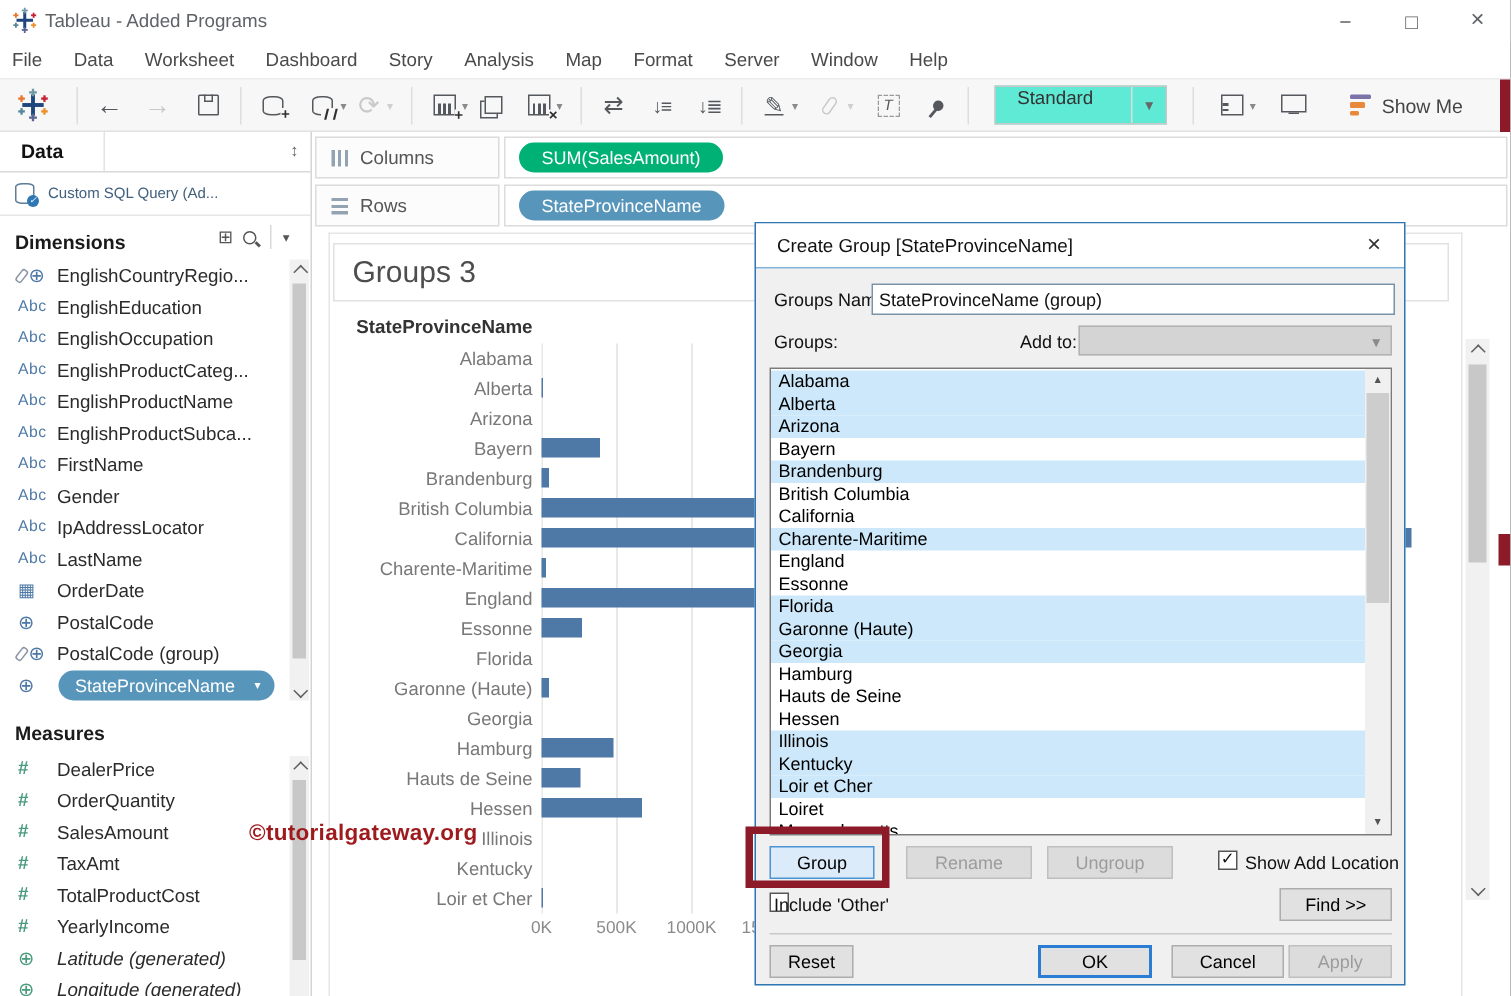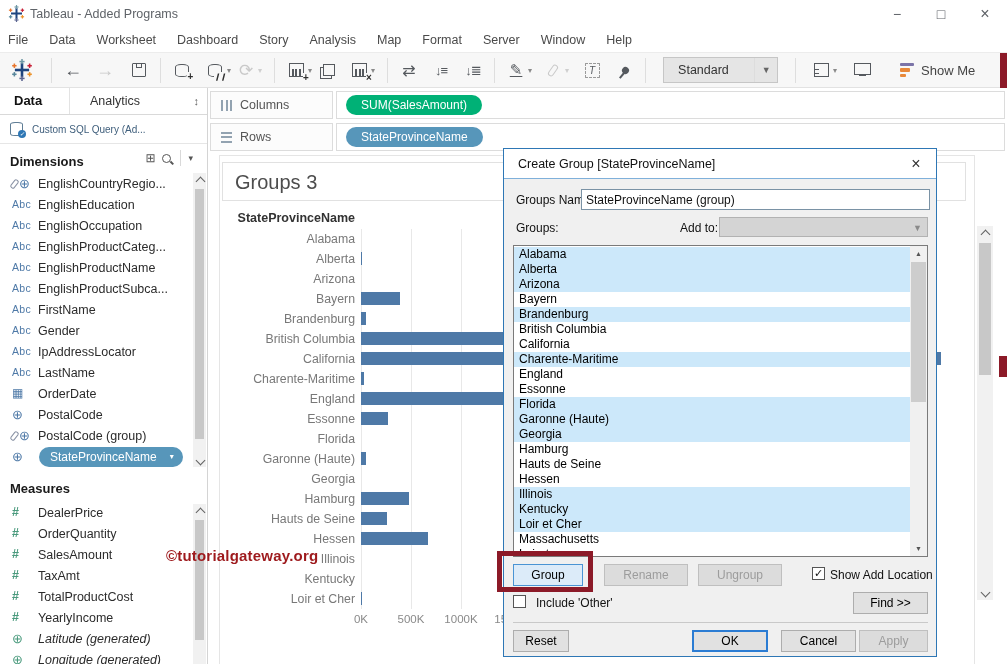--- a/index.html
+++ b/index.html
@@ -35,21 +35,21 @@
   .g-clip{width:4px;height:11px;border:1.4px solid #c9c9c9;border-radius:3px;transform:rotate(35deg)}
   .g-textbox{width:13px;height:13px;border:1px dashed #9a9a9a;display:flex;align-items:center;justify-content:center;
              font-size:10px;color:#55595e;border-radius:1px}
   .g-pin{width:7px;height:7px;background:#55595e;border-radius:50%;position:relative;transform:rotate(40deg);margin-left:3px}
   .g-pin::after{content:"";position:absolute;left:3px;top:6px;width:1.6px;height:7px;background:#55595e}
   .g-present{width:15px;height:10px;border:1.4px solid #55595e;position:relative;margin-top:-3px}
   .g-present::after{content:"";position:absolute;left:4px;right:4px;top:11px;height:1.6px;background:#55595e;box-shadow:3px 2px 0 -0.5px #55595e,-3px 2px 0 -0.5px #55595e}
   .g-cards{width:13px;height:12px;border:1.3px solid #55595e;
      background:linear-gradient(0deg,transparent 0 2px,#55595e 2px 3.5px,transparent 3.5px 5.5px,#55595e 5.5px 7px,transparent 7px);
      background-size:4px 100%;background-repeat:no-repeat}
-  .fit-combo{display:flex;align-items:center;height:24px;background:#e5e5e5;border:1px solid #c6c6c6;margin:0 8px;flex:none}
+  .fit-combo{display:flex;height:24px;background:#5eead4;border:1px solid #c6c6c6;margin:0 8px;flex:none}
   .fit-text{padding:0 14px;font-size:12.5px;color:#333;min-width:62px}
   .fit-caret{width:22px;height:100%;border-left:1px solid #ddd;display:flex;align-items:center;justify-content:center;font-size:9px;color:#666}
   .sm-icon{display:inline-flex;flex-direction:column;gap:2px;margin-right:7px}
   .sm-icon i{display:block;height:3.5px;border-radius:1px}
   .showme{display:flex;align-items:center;font-size:13px;color:#444;margin-left:26px}
   .sort-g{font-size:13px;letter-spacing:-1px}
   
   .red-frag-top{position:absolute;right:0;top:53px;width:7px;height:35px;background:#8c1a28;z-index:62}
   .red-frag-mid{position:absolute;left:999px;top:356px;width:8px;height:21px;background:#8c1a28;z-index:62}
   
@@ -282,21 +282,20 @@
       </span>
       <span>Show Me</span>
     </div>
   </div>
   <div class="red-frag-top"></div>
   <div class="red-frag-mid"></div>
 
   <div class="datapane">
     <div class="pane-tabs">
       <div class="tab-data">Data</div>
-      <div class="tab-analytics">Analytics</div>
       <div class="tab-expander">↕</div>
     </div>
     <div class="source-row">
       <i class="dbsrc"></i>
       <span class="source-label">Custom SQL Query (Ad...</span>
     </div>
     <div class="pane-header" style="top:66px">Dimensions</div>
     <div class="dims-tools">
       <span class="grid-glyph">⊞</span>
       <span class="mag"></span>
@@ -564,36 +563,36 @@
           <div class="dlg-item">Essonne</div>
           <div class="dlg-item sel">Florida</div>
           <div class="dlg-item sel">Garonne (Haute)</div>
           <div class="dlg-item sel">Georgia</div>
           <div class="dlg-item">Hamburg</div>
           <div class="dlg-item">Hauts de Seine</div>
           <div class="dlg-item">Hessen</div>
           <div class="dlg-item sel">Illinois</div>
           <div class="dlg-item sel">Kentucky</div>
           <div class="dlg-item sel">Loir et Cher</div>
+          <div class="dlg-item">Loiret</div>
           <div class="dlg-item">Massachusetts</div>
-          <div class="dlg-item">Loiret</div>
         </div>
       <div class="dlg-sb">
         <div class="sb-btn" style="top:0">▲</div>
         <div class="sb-thumb" style="top:16px;height:140px"></div>
         <div class="sb-btn" style="bottom:0">▼</div>
       </div>
     </div>
     <div class="btn" id="btn-group">Group</div>
     <div class="btn disabled" id="btn-rename">Rename</div>
     <div class="btn disabled" id="btn-ungroup">Ungroup</div>
     <div class="checkbox checked" style="left:308px;top:418px"></div>
     <div class="dlg-label" style="left:326px;top:419px">Show Add Location</div>
     <div class="checkbox" style="left:9px;top:446px"></div>
-    <div class="dlg-label" style="left:32px;top:447px">Include 'Other'</div>
+    <div class="dlg-label" style="left:12px;top:447px">Include 'Other'</div>
     <div class="btn" id="btn-find">Find &gt;&gt;</div>
     <div class="dlg-sep"></div>
     <div class="btn" id="btn-reset">Reset</div>
     <div class="btn" id="btn-ok">OK</div>
     <div class="btn" id="btn-cancel">Cancel</div>
     <div class="btn disabled" id="btn-apply">Apply</div>
   </div>
   <div class="annotation-box"></div>
 
 </div>

